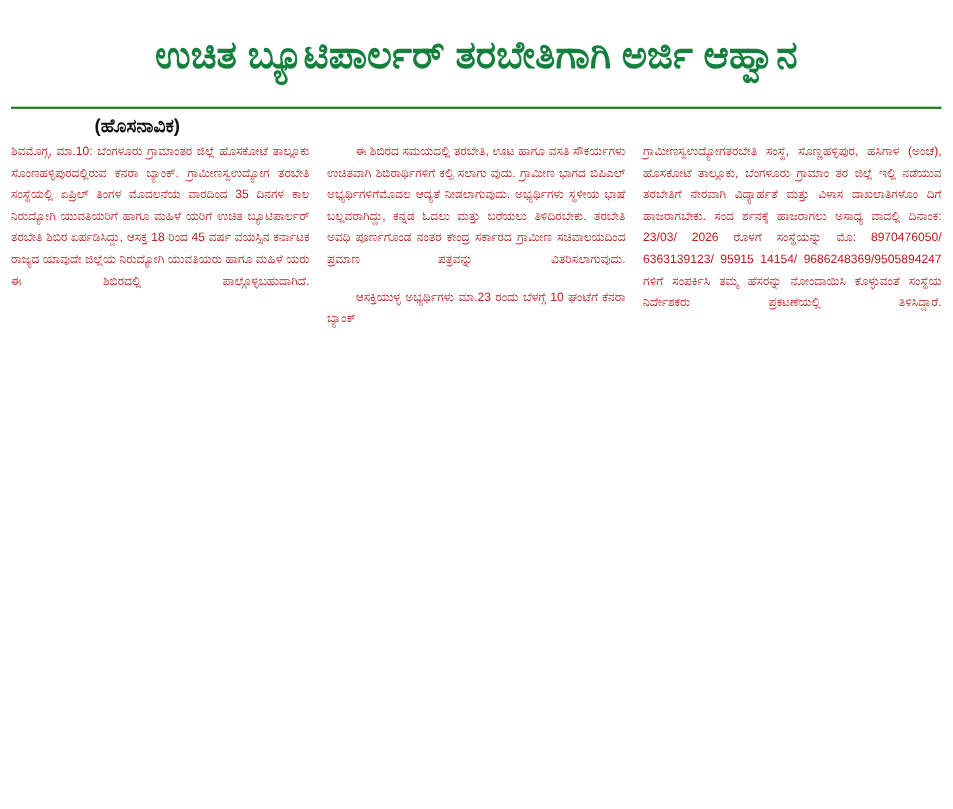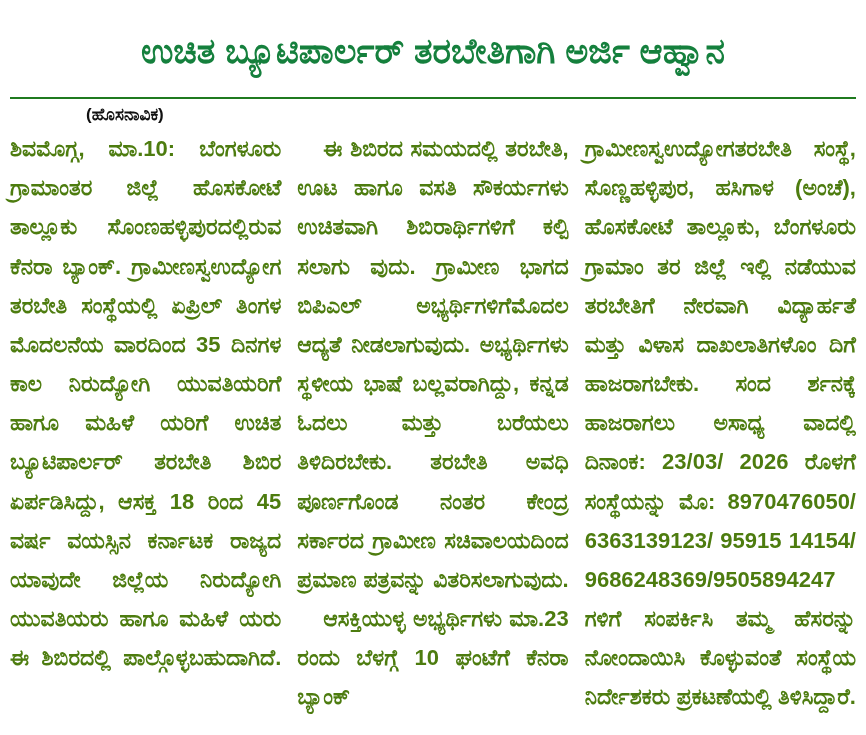--- a/index.html
+++ b/index.html
@@ -50,34 +50,34 @@
     padding: 0 10px;
     box-sizing: border-box;
     gap: 16px;
   }
   .col {
     width: 272px;
     box-sizing: border-box;
   }
   .col p {
     margin: 0 0 0 0;
-    color: #4d7c0f;
-    font-size: 22px;
+    color: #b91c1c;
+    font-size: 11px;
     line-height: 1.78;
     text-align: justify;
     text-align-last: justify;
-    font-weight: bold;
+    font-weight: normal;
     font-family: "Liberation Sans", sans-serif;
     word-spacing: 0px;
   }
   .col p.last {
     text-align-last: left;
   }
   .col p + p {
-    margin-top: 0;
+    margin-top: 15px;
   }
   .indent {
     text-indent: 26px;
   }
   .col-2 { }
   .col-3 { }
 </style>
 </head>
 <body>
 

